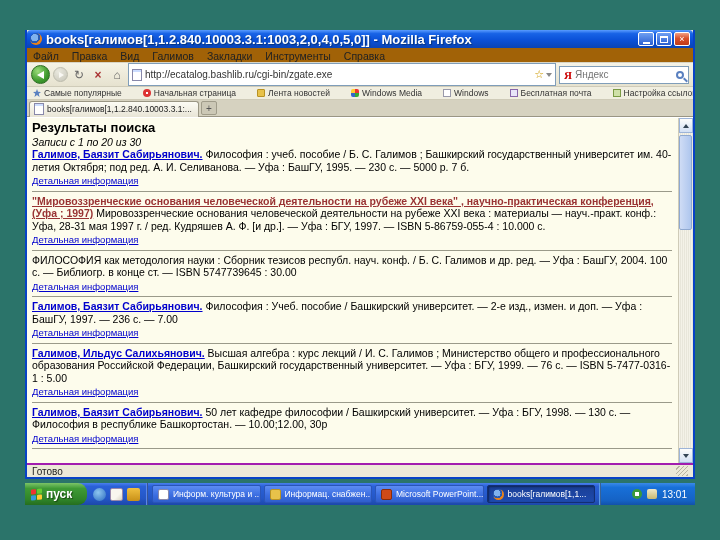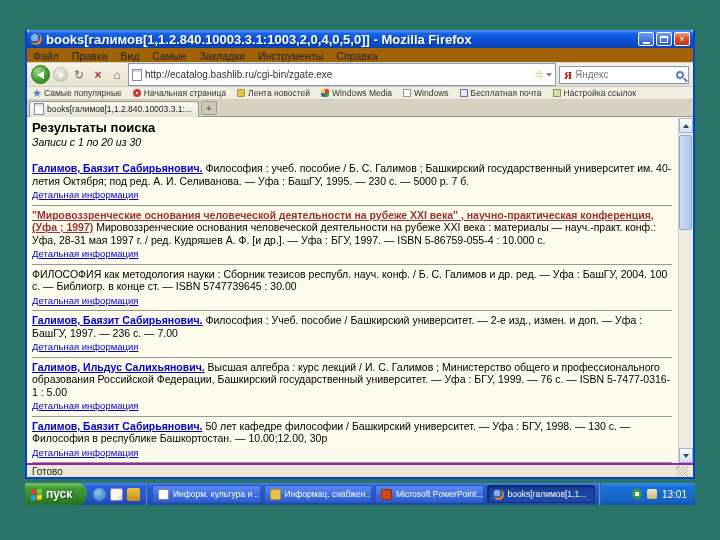--- a/index.html
+++ b/index.html
@@ -52,21 +52,21 @@
                 border-top:4px solid #888; margin-left:2px; }
   .searchbox { width:130px; height:18px; background:#fff; border:1px solid #7f9db9; display:flex;
                align-items:center; gap:3px; padding:0 4px; }
   .ya-glyph { color:#c00; font-weight:bold; font-size:11px; font-family:"Liberation Serif", serif; }
   .searchbox input { border:none; outline:none; flex:1; width:40px; font-size:10px; color:#999;
                font-family:"Liberation Sans", sans-serif; background:transparent; }
   .magnifier { width:8px; height:8px; border:2px solid #5a80c0; border-radius:50%; position:relative; }
   .magnifier::after { content:""; position:absolute; width:5px; height:2px; background:#5a80c0;
                transform:rotate(45deg); left:5px; top:6px; }
 
-  .bookmarksbar { height:13px; flex:0 0 13px; display:flex; align-items:center; gap:11px; padding:0 6px;
+  .bookmarksbar { height:13px; flex:0 0 13px; display:flex; align-items:center; gap:21px; padding:0 6px;
                   background:#f0eee0; border-bottom:1px solid #cfcbb8; font-size:8.5px; color:#333; white-space:nowrap; overflow:hidden; }
   .bm { display:flex; align-items:center; gap:3px; }
   .bm i { width:8px; height:8px; display:inline-block; flex:0 0 8px; }
   .i-star { background:#5a80c0; clip-path:polygon(50% 0,63% 35%,100% 38%,72% 60%,82% 100%,50% 76%,18% 100%,28% 60%,0 38%,37% 35%); }
   .i-flower { background:radial-gradient(circle,#fff 0 25%,#d33 26% 100%); border-radius:50%; }
   .i-folder { background:#e8c24a; border:1px solid #b89224; border-radius:1px; }
   .i-media { background:conic-gradient(#e33 0 25%,#3a3 25% 50%,#36c 50% 75%,#fc3 75% 100%); border-radius:2px; }
   .i-page { background:#fff; border:1px solid #99a; }
   .i-mail { background:#e8e4f8; border:1px solid #86a; }
   .i-links { background:#cfe0a8; border:1px solid #7a9a44; }
@@ -78,21 +78,21 @@
          font-size:8.5px; color:#222; }
   .tab-label { white-space:nowrap; overflow:hidden; flex:1; }
   .newtab { width:16px; height:14px; background:#ccc8b6; border:1px solid #a09c8a; border-radius:2px;
             font-size:10px; color:#555; display:flex; align-items:center; justify-content:center; margin-bottom:1px; }
 
   
   .content-wrap { flex:1; display:flex; min-height:0; border-top:1px solid #fff; }
   .content { flex:1; background:#fdfcec; padding:4px 6px 0 5px; overflow:hidden; font-size:10.5px;
              line-height:12.5px; color:#000; }
   .page-title { font-size:13px; font-weight:bold; margin-bottom:1px; }
-  .range-note { font-style:italic; font-size:10.5px; margin-bottom:14px; }
+  .range-note { font-style:italic; font-size:10.5px; margin-bottom:0; }
   .entry { margin-bottom:1px; }
   a.author { color:#0000cc; font-weight:bold; text-decoration:underline; }
   a.author.visited { color:#993333; }
   .entry-text { color:#000; }
   .details { display:inline-block; margin-top:2px; font-size:9.5px; color:#0000cc; text-decoration:underline; }
   hr.sep { border:none; border-top:1px solid #9a9a8a; margin:3px 0 3px; }
 
   .vscroll { flex:0 0 15px; background:#f0eee2; border-left:1px solid #cfcbb8; display:flex; flex-direction:column; }
   .sb-btn { height:15px; background:linear-gradient(180deg,#fdfdfb,#d3e0f5); border:1px solid #9db4d8;
             display:flex; align-items:center; justify-content:center; }
@@ -154,21 +154,21 @@
     <div class="winbtn max">
         <i></i>
       </div>
     <div class="winbtn close">×</div>
   </div>
 
   <div class="menubar">
     <span>Файл</span>
     <span>Правка</span>
     <span>Вид</span>
-    <span>Самые</span>
+    <span>Галимов</span>
     <span>Закладки</span>
     <span>Инструменты</span>
     <span>Справка</span>
   </div>
 
   <div class="navbar">
     <div class="nav-back"></div>
     <div class="nav-fwd"></div>
     <div class="nav-glyph">↻</div>
     <div class="nav-glyph stop">×</div>

